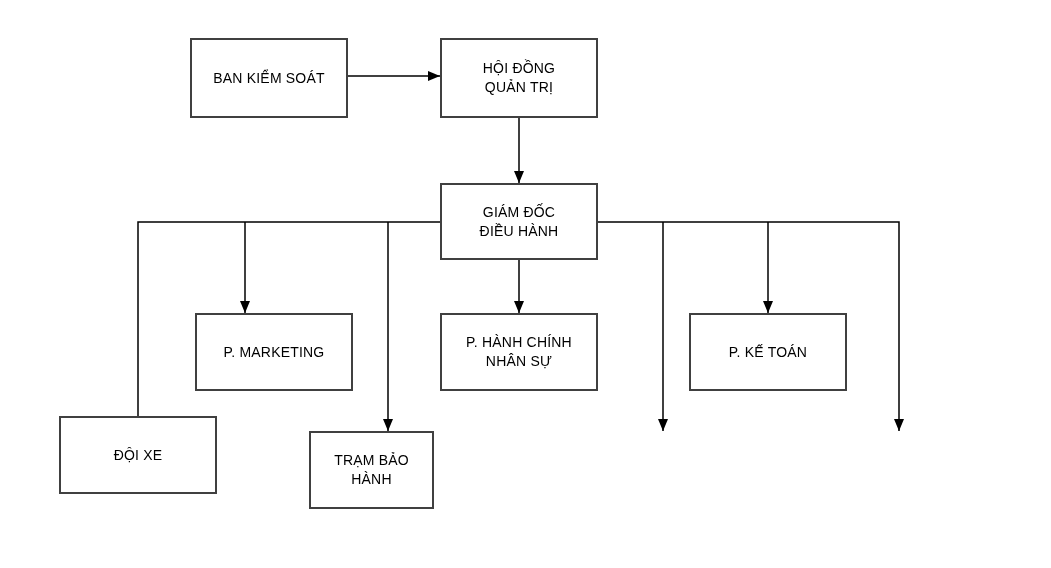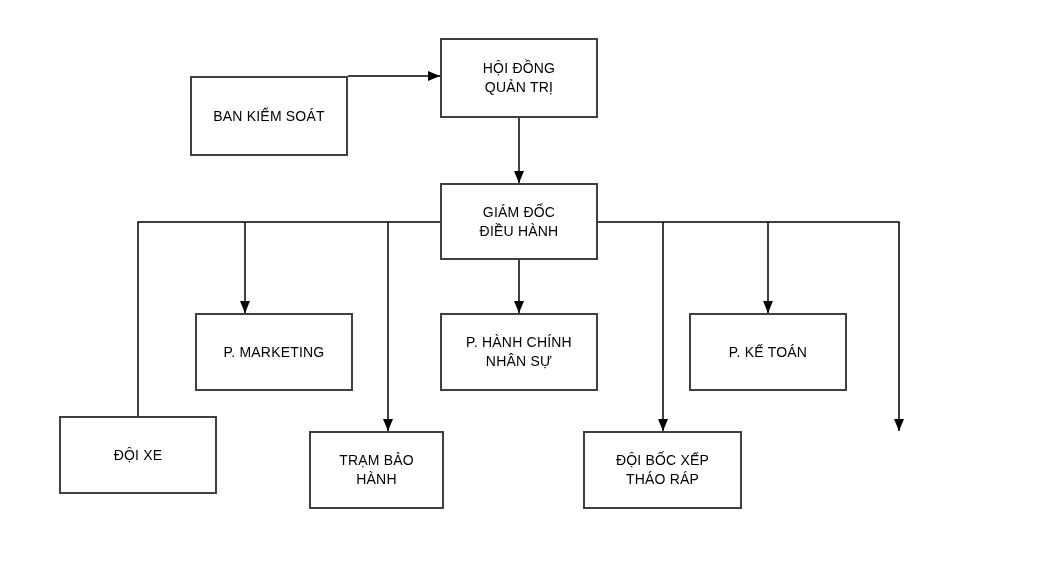--- a/index.html
+++ b/index.html
@@ -70,21 +70,21 @@
 
     <path class="edge" d="M388,222 L388,431" marker-end="url(#arrow)"></path>
 
     <path class="edge" d="M598,222 L899,222 L899,431" marker-end="url(#arrow)"></path>
 
     <path class="edge" d="M663,222 L663,431" marker-end="url(#arrow)"></path>
 
     <path class="edge" d="M768,222 L768,313" marker-end="url(#arrow)"></path>
   </svg>
 
-  <div class="node" style="left:190px; top:38px; width:158px; height:80px;margin-top:38px;">
+  <div class="node" style="left:190px; top:38px; width:158px; height:80px;">
     <span class="label">BAN KIỂM SOÁT</span>
   </div>
 
   <div class="node" style="left:440px; top:38px; width:158px; height:80px;">
     <span class="label">HỘI ĐỒNG
 QUẢN TRỊ</span>
   </div>
 
   <div class="node" style="left:440px; top:183px; width:158px; height:77px;">
     <span class="label">GIÁM ĐỐC
@@ -101,23 +101,19 @@
 
   <div class="node" style="left:440px; top:313px; width:158px; height:78px;">
     <span class="label">P. HÀNH CHÍNH
 NHÂN SỰ</span>
   </div>
 
   <div class="node" style="left:59px; top:416px; width:158px; height:78px;">
     <span class="label">ĐỘI XE</span>
   </div>
 
-  <div class="node" style="left:309px; top:431px; width:135px; height:78px;justify-content:center;">
+  <div class="node" style="left:309px; top:431px; width:125px; height:78px;justify-content:center;">
     <span class="label">TRẠM BẢO HÀNH</span>
   </div>
 
-  <div class="node" style="left:583px; top:431px; width:159px; height:78px;">
-    <span class="label">ĐỘI BỐC XẾP
-THÁO RÁP</span>
-  </div>
 
 
 </div>
 
 </body></html>

